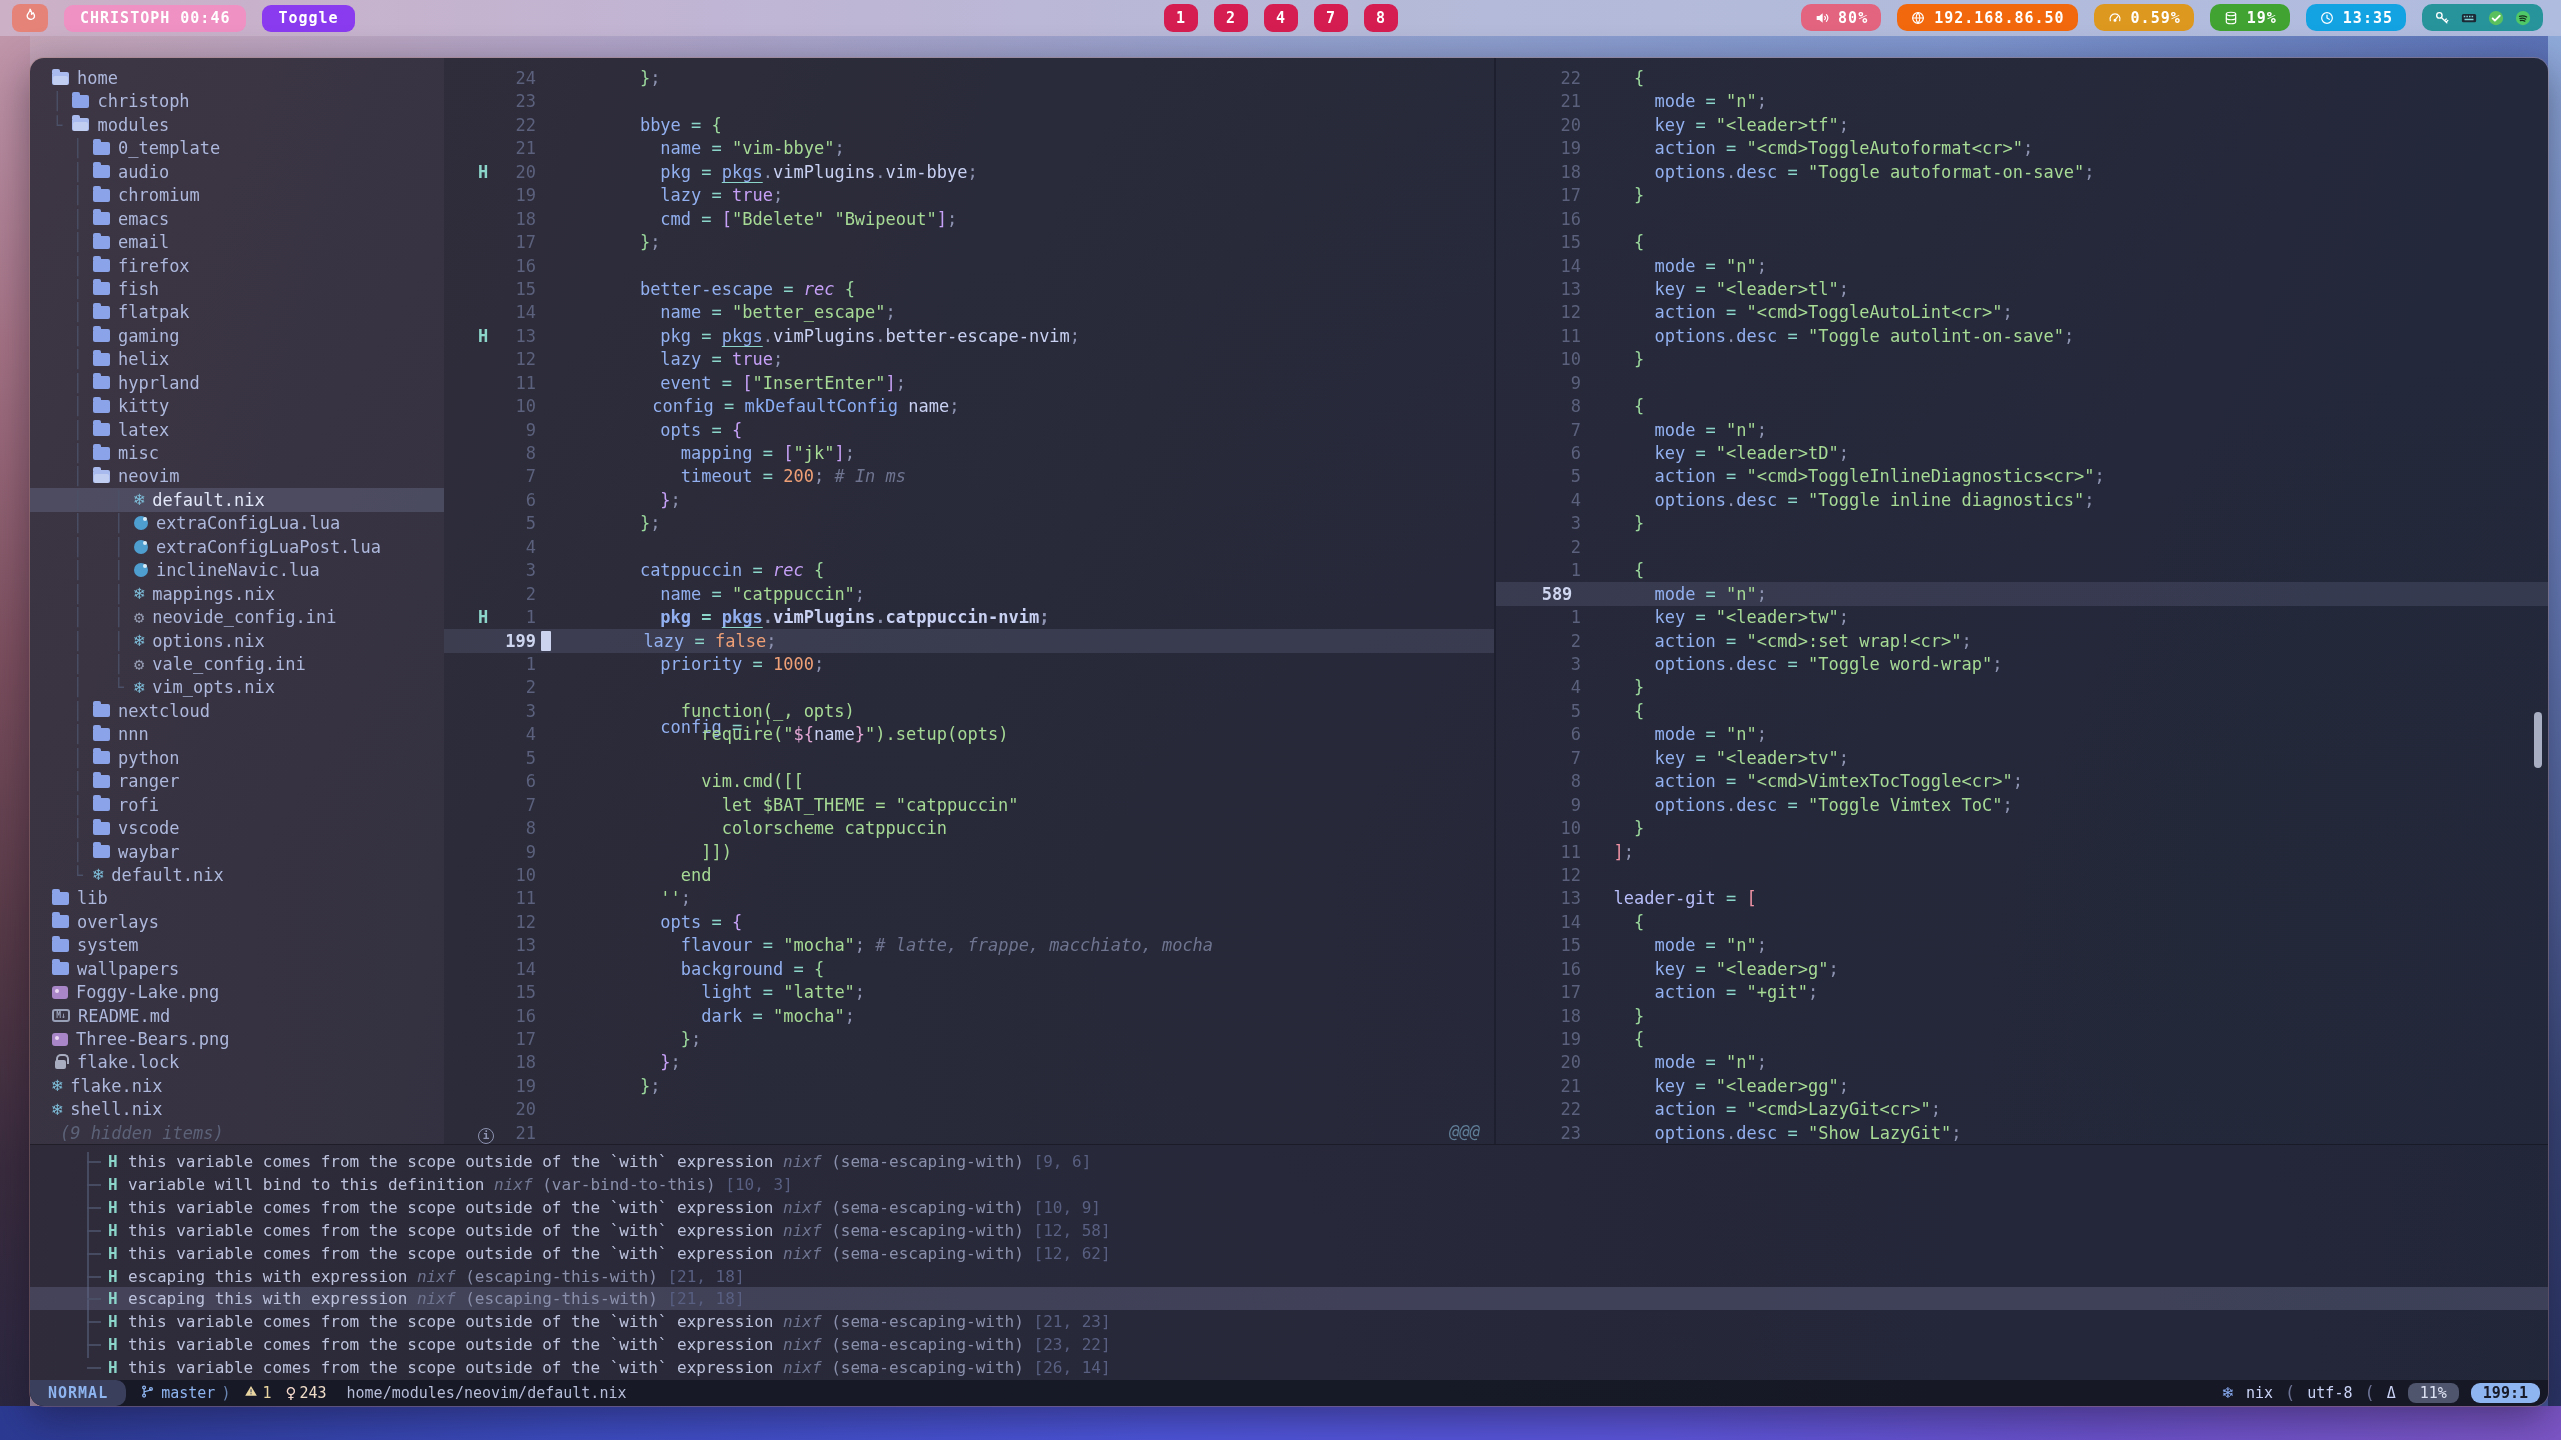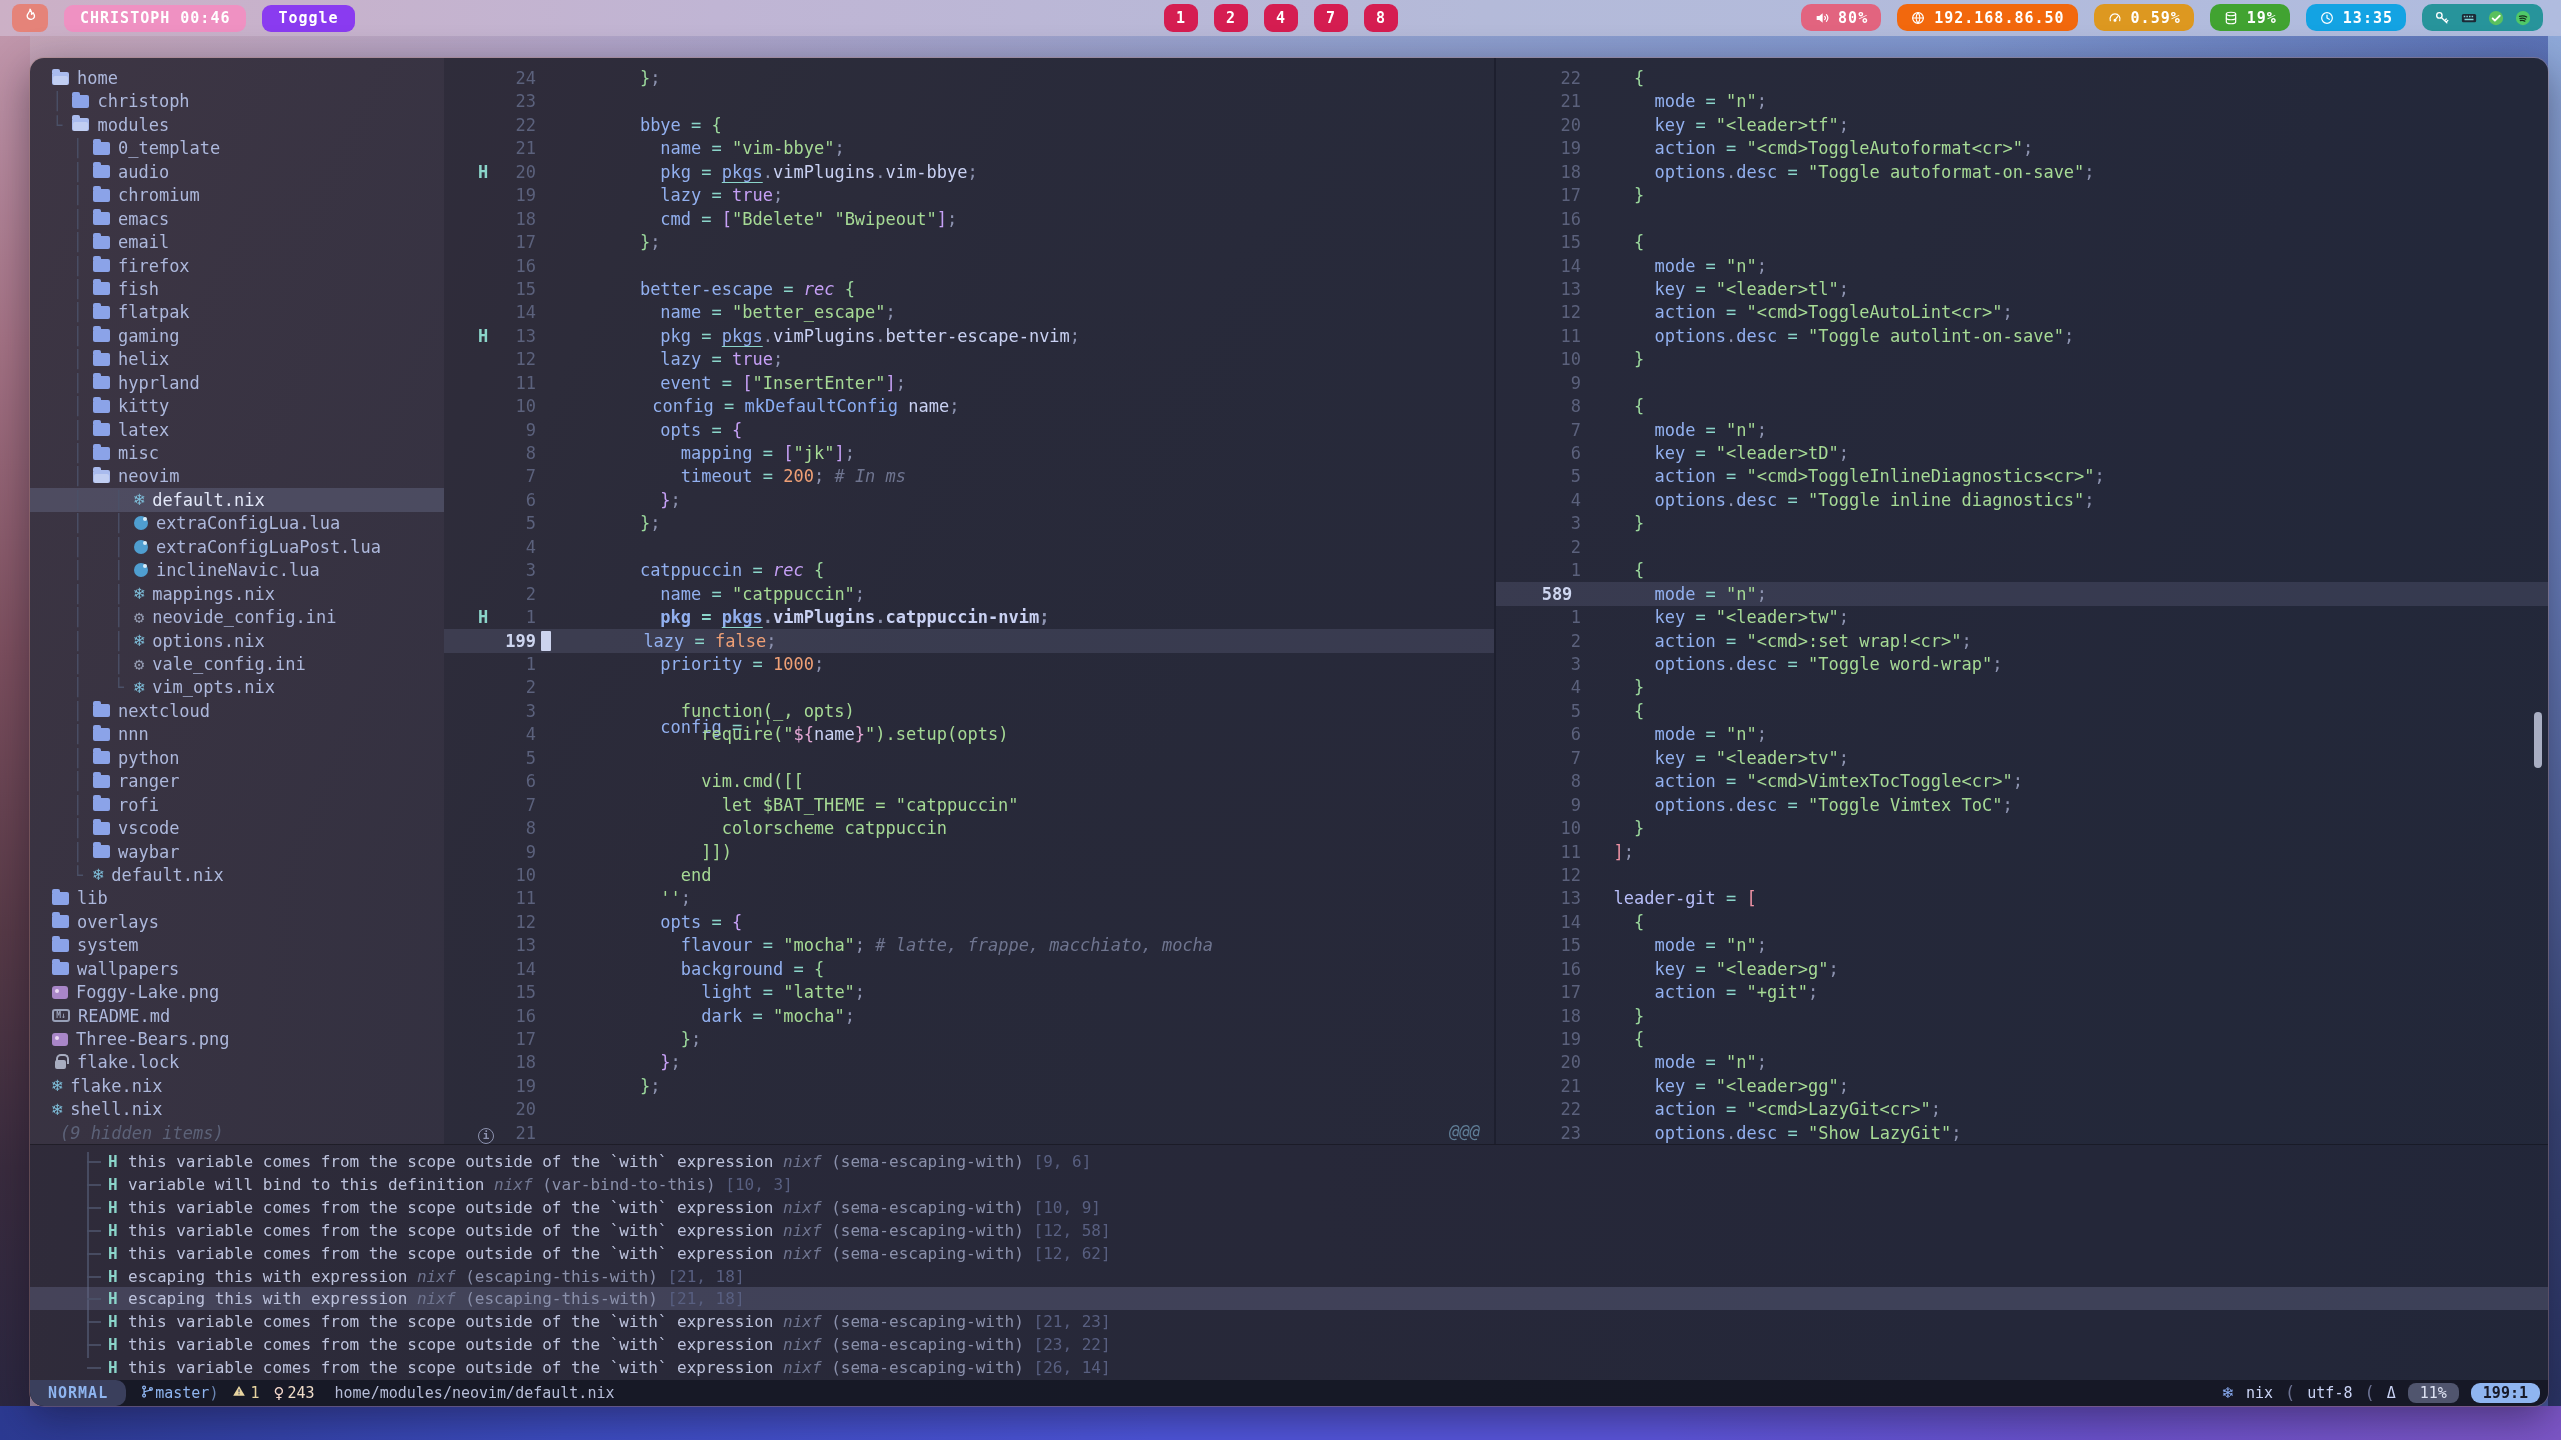--- a/index.html
+++ b/index.html
@@ -102,21 +102,21 @@
   .qftext{position:absolute;left:98px;white-space:pre}
   .qf-lint{color:#6f7590;font-style:italic}
   .qf-rule{color:#8a90ab}
   .qf-loc{color:#585f80}
 
   
   #status{position:absolute;left:0;top:1322px;width:2518px;height:26px;background:rgba(22,24,37,0.96);
     display:flex;align-items:center;font-size:15px;color:#b6bdd8;gap:14px}
   .seg-mode{background:#3a3f5c;color:#8fb5f0;font-weight:bold;height:26px;display:flex;align-items:center;
     padding:0 18px;border-radius:0 10px 10px 0;letter-spacing:1px}
-  .seg-branch{display:flex;align-items:center;gap:0;color:#8fb5f0}
+  .seg-branch{display:flex;align-items:center;gap:6px;color:#8fb5f0}
   .seg-branch svg{width:15px;height:15px}
   .sep-thin{color:#8fb5f0;opacity:0.7}
   .seg-warn{display:flex;align-items:center;gap:4px;color:#e8d5a0}
   .seg-warn svg{width:14px;height:14px}
   .seg-hint{display:flex;align-items:center;gap:3px;color:#f0ddc8}
   .hint-g{color:#f5d8cc;font-family:"DejaVu Sans",sans-serif}
   .seg-path{color:#b6bdd8;margin-left:6px}
   .sright{margin-left:auto;display:flex;align-items:center;gap:12px;padding-right:8px}
   .nixic{color:#8aadf4;font-family:"DejaVu Sans",sans-serif}
   .psep{color:#6d7394;font-size:17px}

